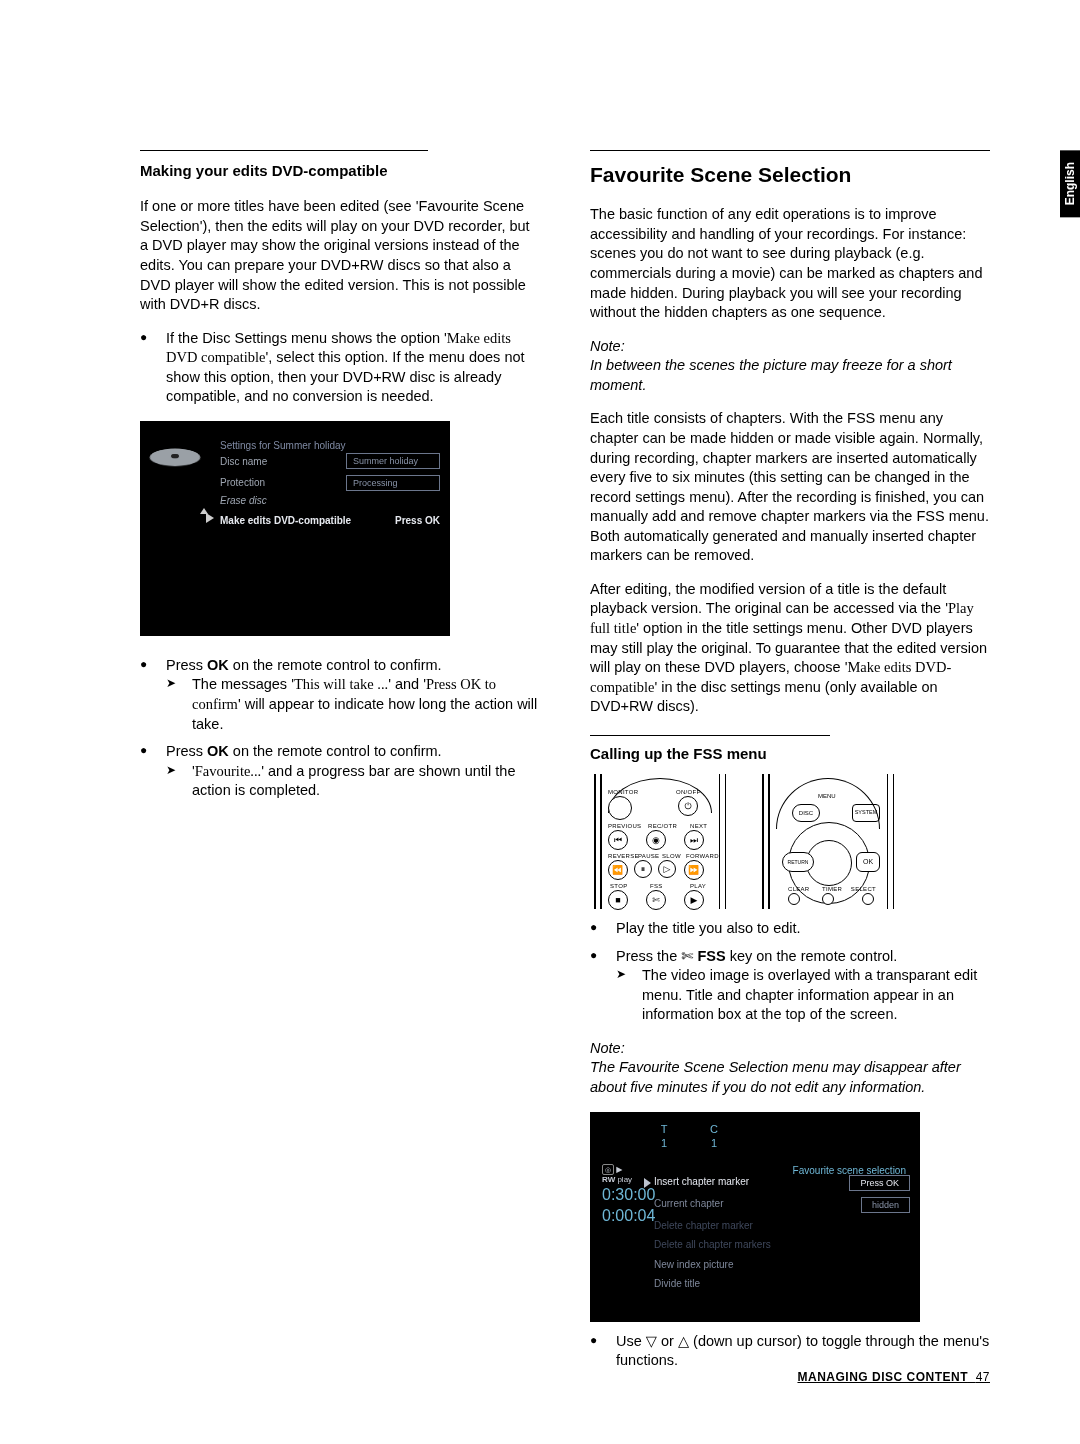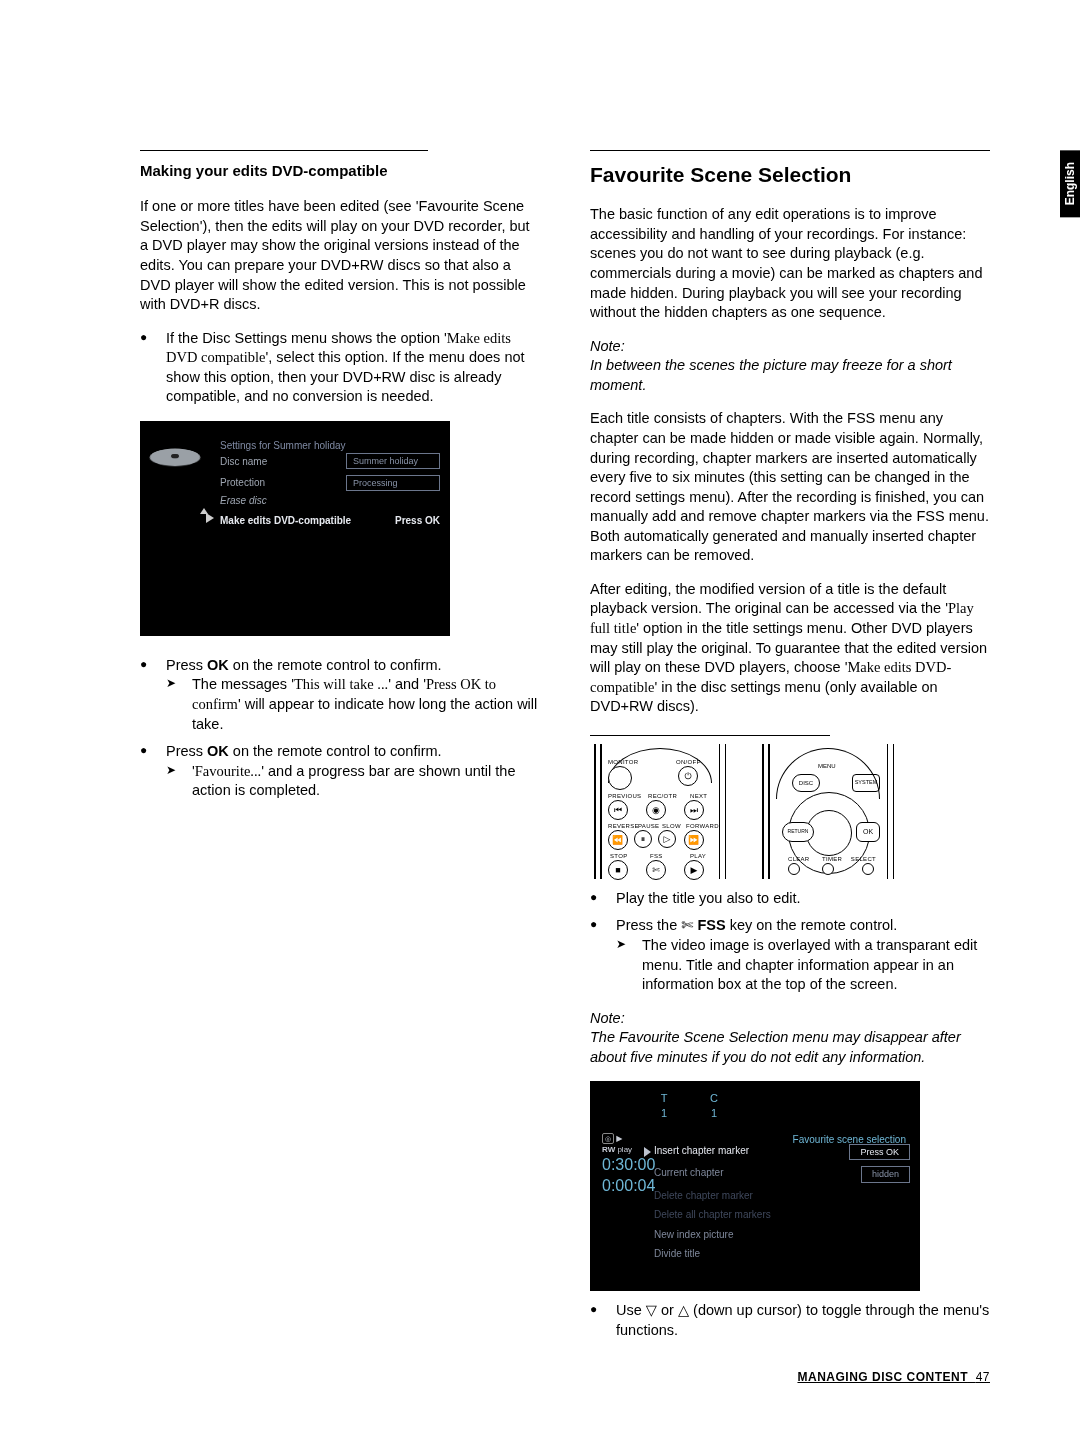--- a/index.html
+++ b/index.html
@@ -222,20 +222,21 @@
       <span class="italic">In between the scenes the picture may freeze for a short moment.</span>
     </p>
 
     <p>Each title consists of chapters. With the FSS menu any chapter can be made hidden or made visible again. Normally, during recording, chapter markers are inserted automatically every five to six minutes (this setting can be changed in the record settings menu). After the recording is finished, you can manually add and remove chapter markers via the FSS menu. Both automatically generated and manually inserted chapter markers can be removed.</p>
 
     <p>
       <span>After editing, the modified version of a title is the default playback version. The original can be accessed via the '</span><span class="sc">Play full title</span><span>' option in the title settings menu. Other DVD players may still play the original. To guarantee that the edited version will play on these DVD players, choose '</span><span class="sc">Make edits DVD-compatible</span><span>' in the disc settings menu (only available on DVD+RW discs).</span>
     </p>
 
     <div class="rule-short"></div>
+    <div class="h3">Calling up the FSS menu</div>
 
     <div class="remotes">
       <div class="rem rem1">
         <div class="vline vl1"></div>
           <div class="vline vl2"></div>
           <div class="vline vl3"></div>
           <div class="vline vl4"></div>
         <div class="arc"></div>
         <span class="lbl" style="left:18px;top:14px;">MONITOR</span>
         <span class="lbl" style="left:86px;top:14px;">ON/OFF</span>

